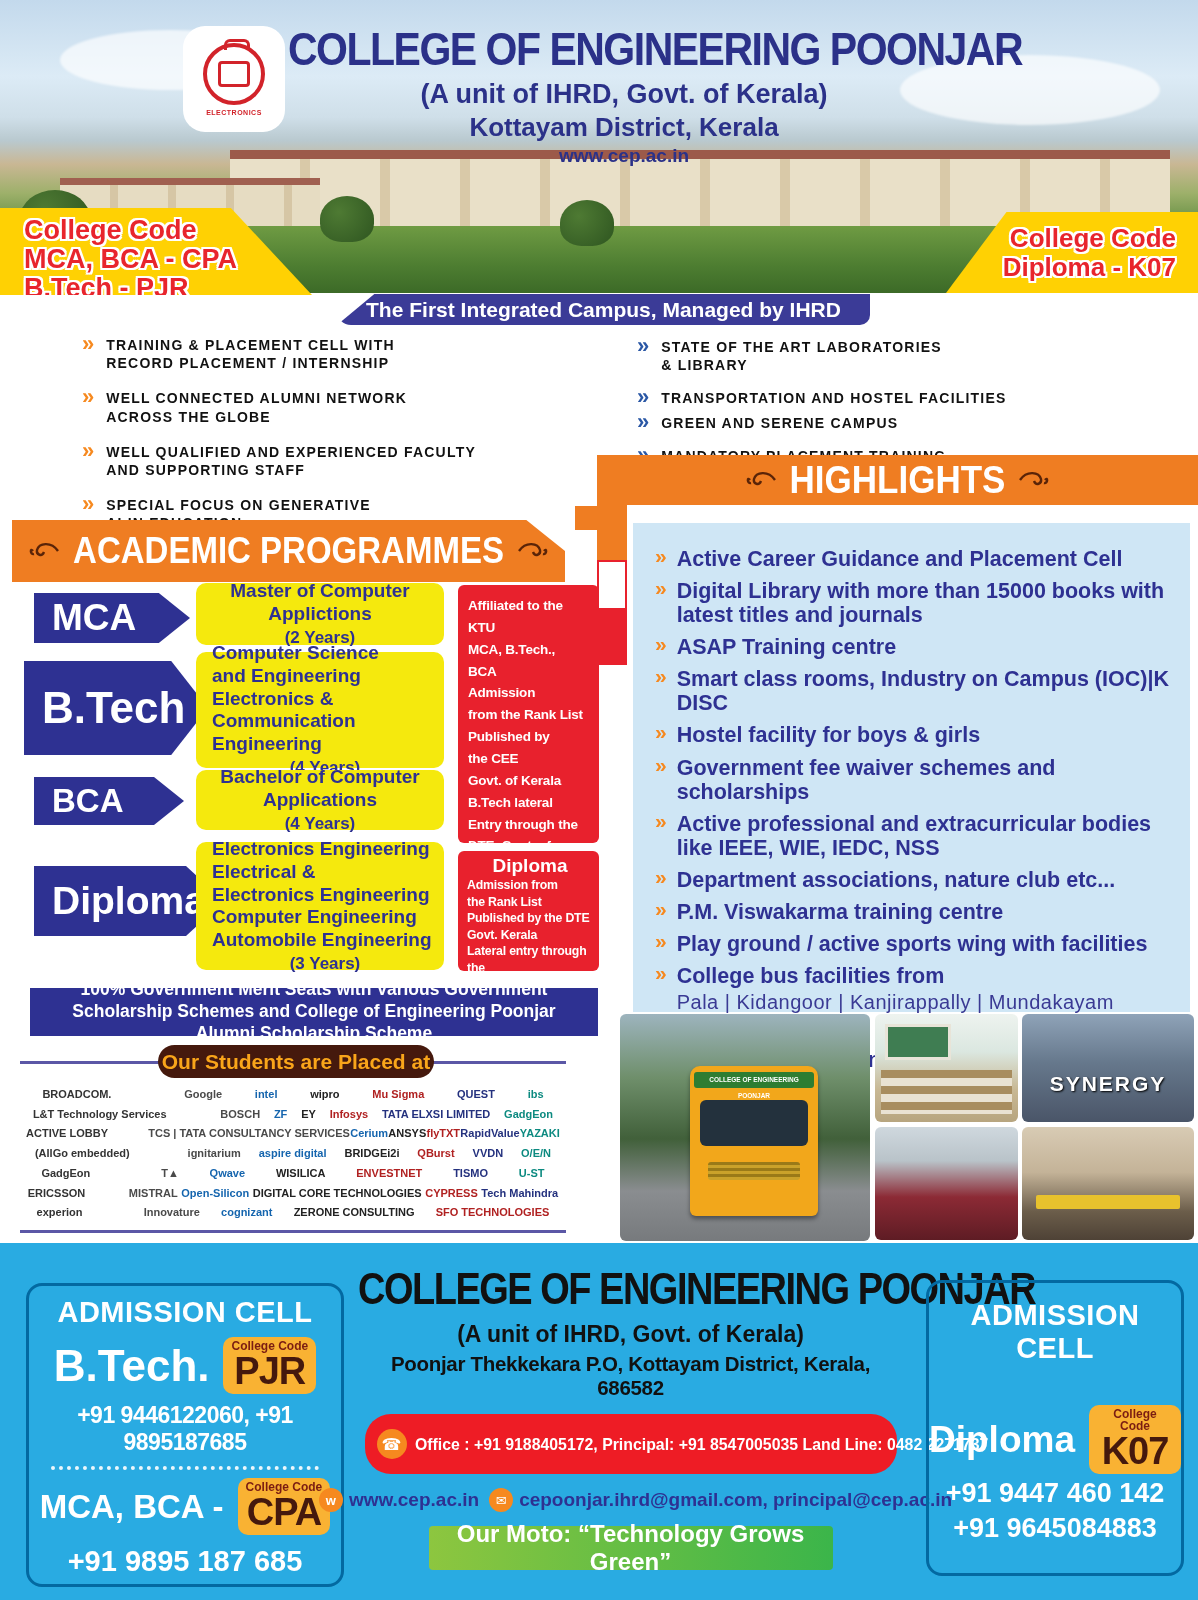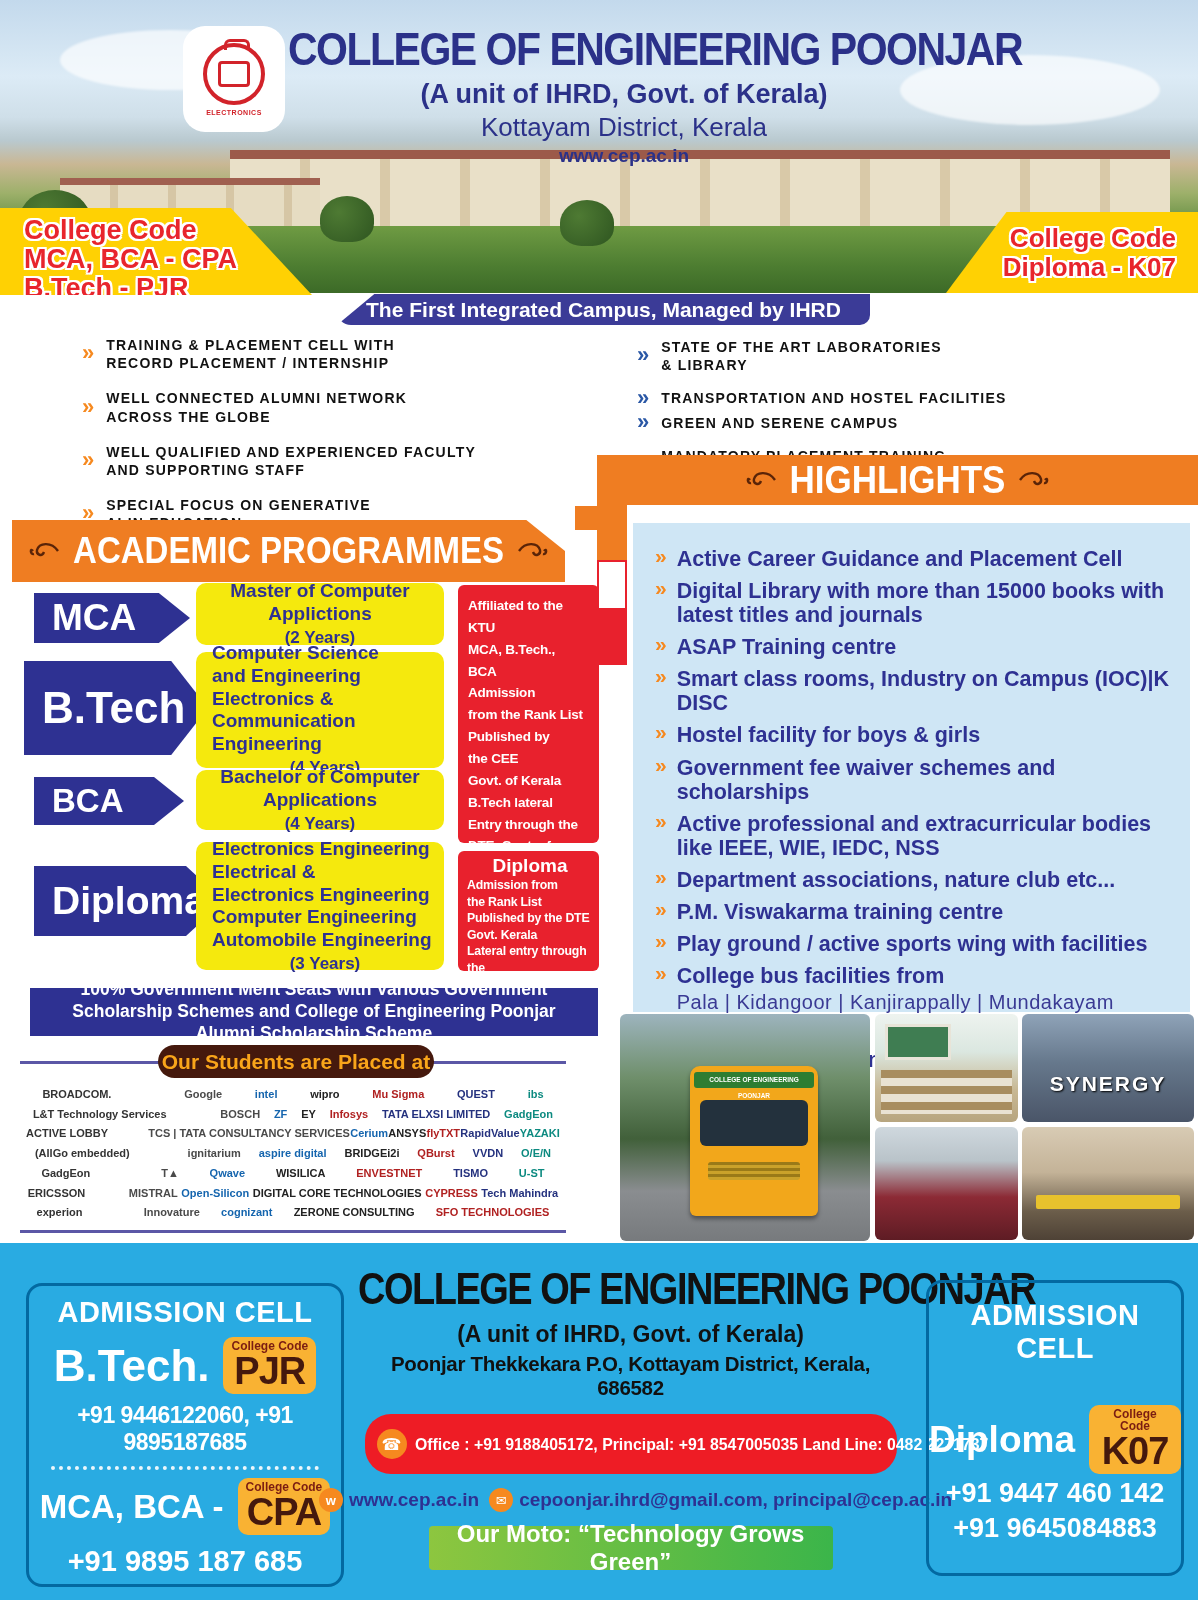--- a/index.html
+++ b/index.html
@@ -29,41 +29,41 @@
     display:flex;align-items:center;justify-content:center;position:relative;}
   #crest::before{content:"";width:26px;height:20px;border:3px solid #d2232a;border-radius:4px;}
   #crest::after{content:"";position:absolute;top:-8px;left:50%;margin-left:-10px;width:20px;height:8px;
     border:3px solid #d2232a;border-bottom:none;border-radius:6px 6px 0 0;}
   #logo-text{font-size:7px;font-weight:bold;color:#d2232a;margin-top:4px;letter-spacing:.5px;}
 
   #head-block{left:288px;top:26px;width:672px;text-align:center;color:#2b3189;}
   #head-title{font-size:41px;font-weight:bold;letter-spacing:-1.5px;transform:scaleY(1.12);
     white-space:nowrap;}
   #head-sub{font-size:27px;font-weight:bold;margin-top:6px;}
-  #head-district{font-size:26px;font-weight:normal;margin-top:2px;}
+  #head-district{font-size:26px;font-weight:bold;margin-top:2px;}
   #head-web{font-size:19px;font-weight:bold;margin-top:2px;}
 
   .code-banner{background:#ffd103;color:#e8252c;font-weight:bold;
     text-shadow:-2px -2px 0 #fff,2px -2px 0 #fff,-2px 2px 0 #fff,2px 2px 0 #fff,0 2px 0 #fff,2px 0 0 #fff,0 -2px 0 #fff,-2px 0 0 #fff;}
   #code-left{left:0;top:208px;width:312px;height:87px;
     clip-path:polygon(0 0,74% 0,100% 100%,0 100%);
     font-size:27px;line-height:1.07;padding:8px 0 0 24px;box-sizing:border-box;}
   #code-right{left:946px;top:212px;width:252px;height:81px;
     clip-path:polygon(24% 0,100% 0,100% 100%,0 100%);
     font-size:26px;line-height:1.1;text-align:right;padding:12px 22px 0 0;box-sizing:border-box;}
 
   #campus-banner{left:337px;top:294px;width:533px;height:31px;background:#3b3b97;
     color:#ffffff;font-weight:bold;font-size:21px;display:flex;align-items:center;justify-content:center;
     clip-path:polygon(7% 0,100% 0,100% 100%,0 100%);border-radius:0 0 10px 14px;}
 
   
   .feat-col{display:flex;flex-direction:column;}
   #feat-left{left:82px;top:336px;width:540px;gap:17px;}
   #feat-right{left:637px;top:338px;width:560px;gap:15px;}
-  .feat{display:flex;align-items:center;}
+  .feat{display:flex;align-items:flex-start;}
   .feat .txt{font-size:14px;font-weight:bold;color:#111111;letter-spacing:1.2px;line-height:1.3;}
   .chev{display:inline-block;font-weight:bold;font-size:22px;line-height:.9;margin-right:12px;margin-top:-2px;}
   .chev::before{content:"»";}
   .chev.orange{color:#f6891f;}
   .chev.blue{color:#2a57a5;}
   .tight{margin-top:-9px;}
 
   
   #hl-head{left:597px;top:455px;width:601px;height:50px;background:#ef7d22;
     display:flex;align-items:center;justify-content:center;gap:12px;}

